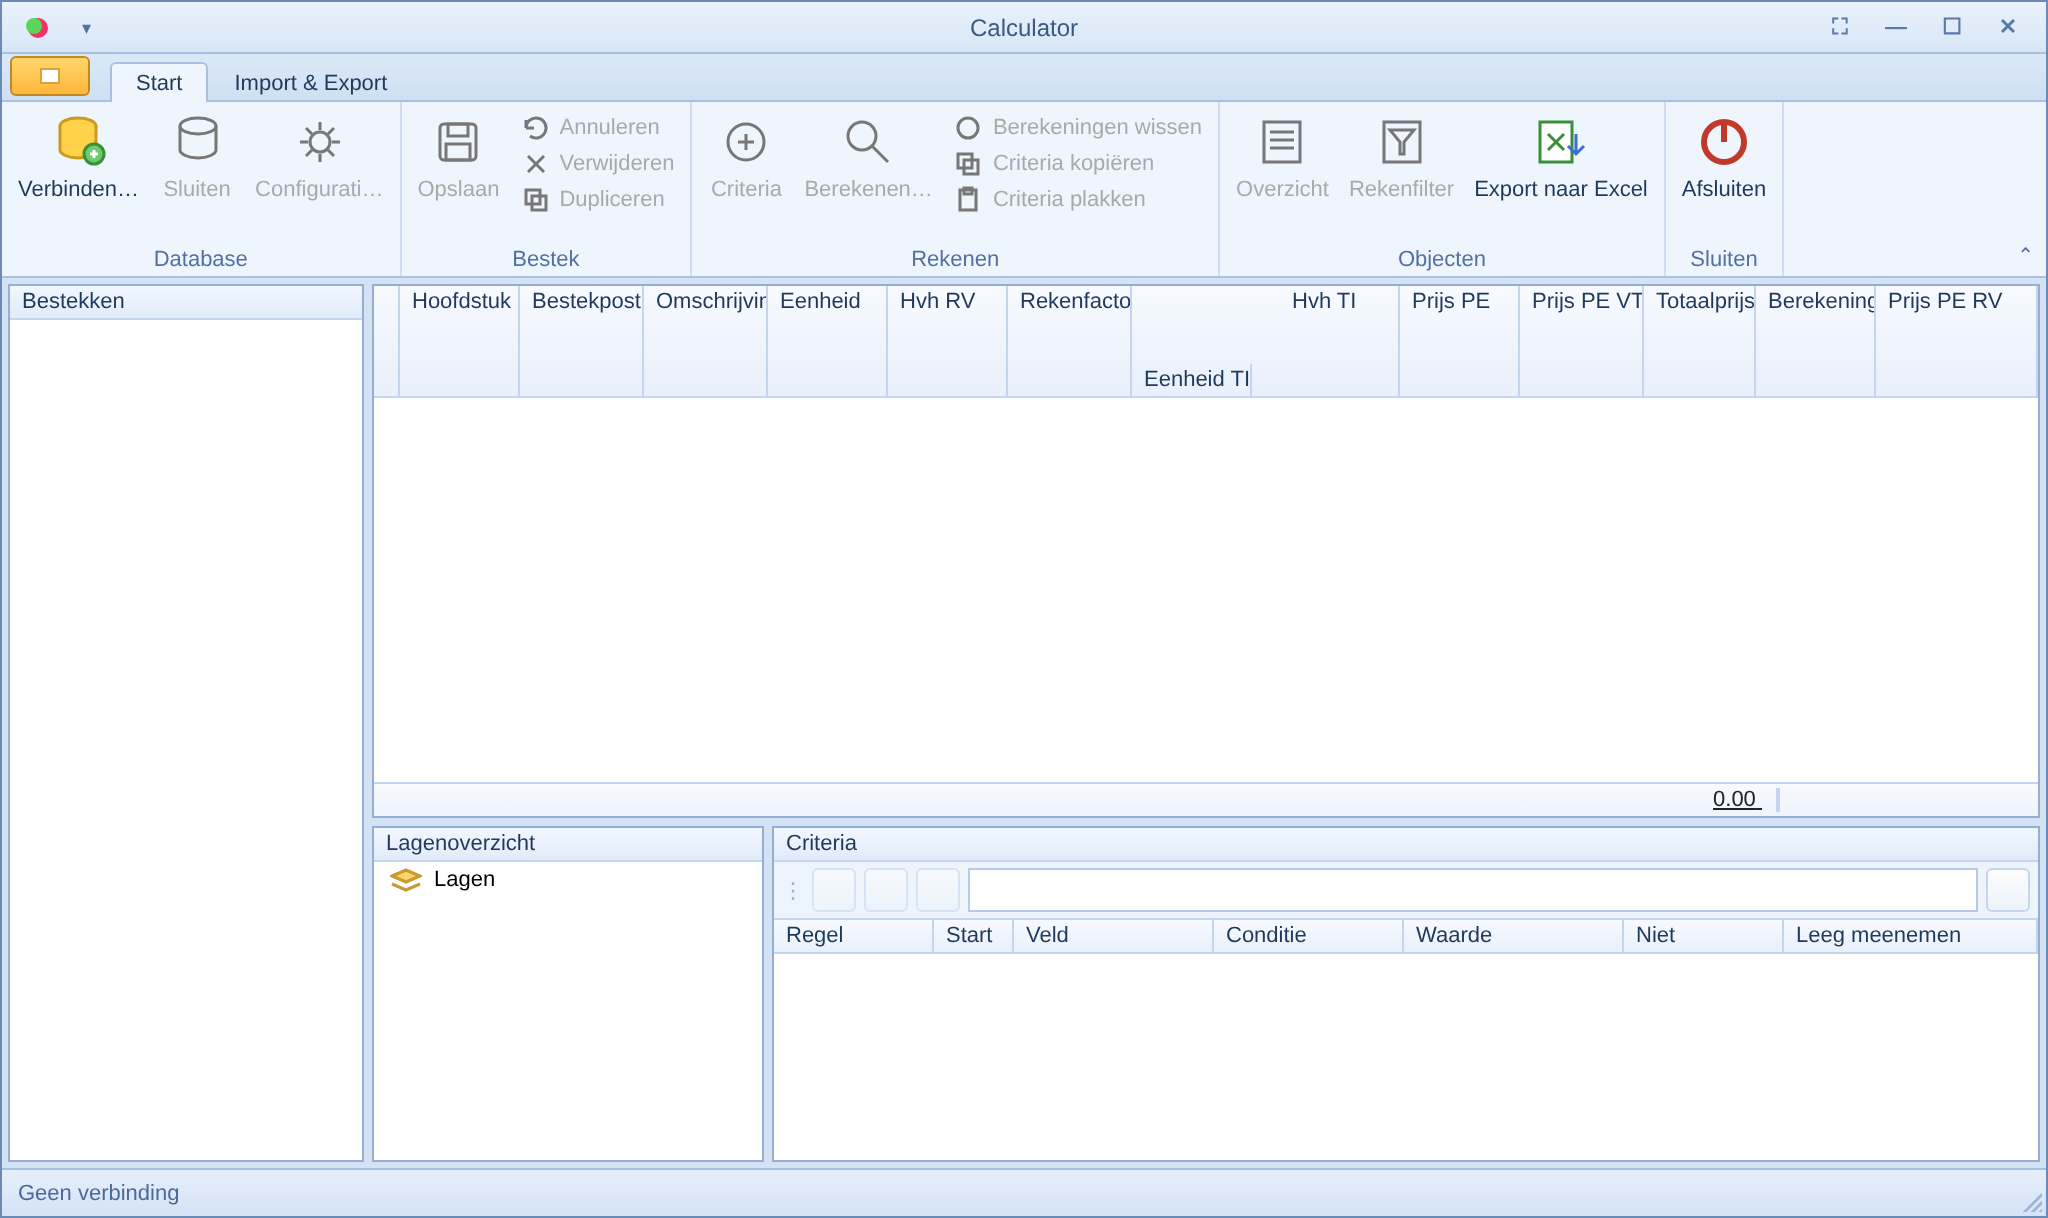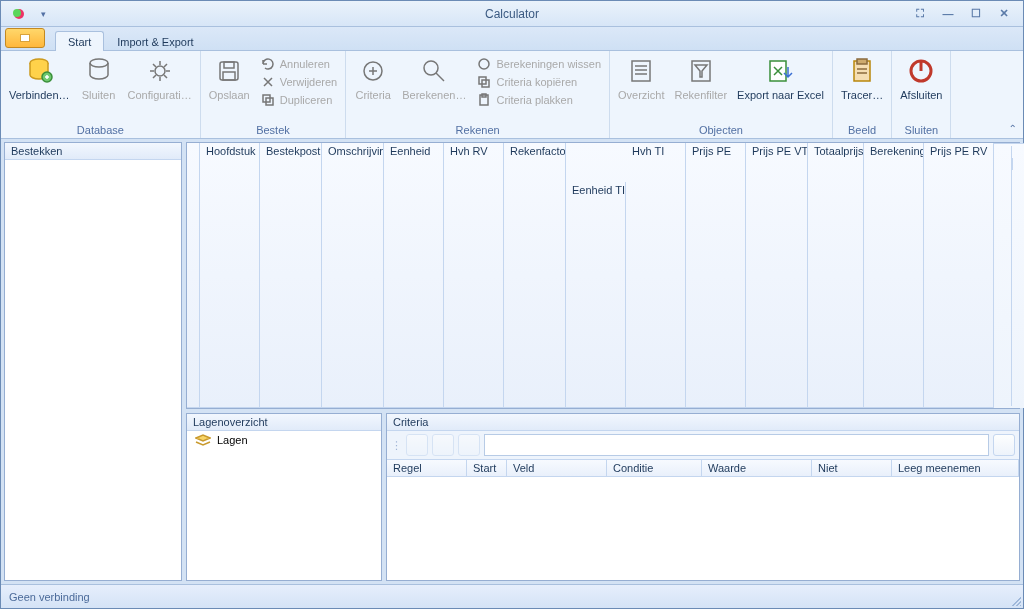--- a/index.html
+++ b/index.html
@@ -104,21 +104,21 @@
     background:linear-gradient(#f2f7fe,#e1ebf9);
     border-bottom:1px solid #c4d6ef;
     padding:2px 6px; color:var(--text);
   }
   .panel-body { flex:1; overflow:auto; min-height:0;}
   .tree-item {
     display:flex; align-items:center; gap:6px; padding:3px 8px;
   }
   .tree-icon{width:16px;height:12px;}
   
-  .maingrid { flex:1; display:flex; flex-direction:row; background:#14532d; border:1px solid var(--panel-border);}
+  .maingrid { flex:1; display:flex; flex-direction:column; background:#14532d; border:1px solid var(--panel-border);}
   .grid-header {
     display:flex; background:linear-gradient(#f7faff,#e9f0fb);
     border-bottom:1px solid #c4d6ef;
   }
   .grid-header .gh {
     border-right:1px solid #c4d6ef; padding:2px 6px; color:var(--text);
     white-space:nowrap; overflow:hidden;
   }
   .grid-rows { flex:1; background:#fff; }
   .grid-footer {
@@ -366,35 +366,20 @@
                 <path d="M10 12l8 8M18 12l-8 8" stroke="#3a8f3a"></path>
                 <path d="M24 12l0 10M20 18l4 4 4-4" stroke="#3a6fd4" fill="none"></path>
               </svg>
           </div>
           <span>Export naar Excel</span>
         </div>
       </div>
       <div class="glabel">Objecten</div>
     </div>
 
-    <div class="rgroup">
-      <div class="buttons">
-        <div class="rbtn">
-          <div class="ricon">
-            <svg viewBox="0 0 32 32">
-                <rect x="8" y="6" width="16" height="20" fill="#f5deb3" stroke="#b8860b"></rect>
-                <rect x="11" y="4" width="10" height="5" fill="#cdaa6e" stroke="#8b6b3e"></rect>
-                <path d="M11 14h10M11 18h10" stroke="#8b6b3e"></path>
-              </svg>
-          </div>
-          <span>Tracer…</span>
-        </div>
-      </div>
-      <div class="glabel">Beeld</div>
-    </div>
 
     <div class="rgroup">
       <div class="buttons">
         <div class="rbtn">
           <div class="ricon">
             <svg viewBox="0 0 32 32">
                 <circle cx="16" cy="16" r="10" fill="none" stroke="#c0392b" stroke-width="3"></circle>
                 <path d="M16 6v10" stroke="#c0392b" stroke-width="3"></path>
               </svg>
           </div>
@@ -421,21 +406,21 @@
       <div class="maingrid">
         <div class="grid-header">
           <div class="gh" style="width:12px;"></div>
           <div class="gh" style="width:60px;">Hoofdstuk</div>
           <div class="gh" style="width:62px;">Bestekpost</div>
           <div class="gh" style="width:62px;">Omschrijving</div>
           <div class="gh" style="width:60px;">Eenheid</div>
           <div class="gh" style="width:60px;">Hvh RV</div>
           <div class="gh" style="width:62px;">Rekenfactor</div>
           <div class="gh" style="width:60px;margin-top:39px;">Eenheid TI</div>
-          <div class="gh" style="width:60px;">Hvh TI</div>
+          <div class="gh" style="width:60px;margin-left:14px;">Hvh TI</div>
           <div class="gh" style="width:60px;">Prijs PE</div>
           <div class="gh" style="width:62px;">Prijs PE VTOV</div>
           <div class="gh" style="width:56px;">Totaalprijs</div>
           <div class="gh" style="width:60px;">Berekening</div>
           <div class="gh" style="flex:1;">Prijs PE RV</div>
         </div>
         <div class="grid-rows"></div>
         <div class="grid-footer">
           <span>0.00</span>
           <span style="display:inline-block;width:120px;border-left:1px solid #c4d6ef;margin-left:8px;">&nbsp;</span>

